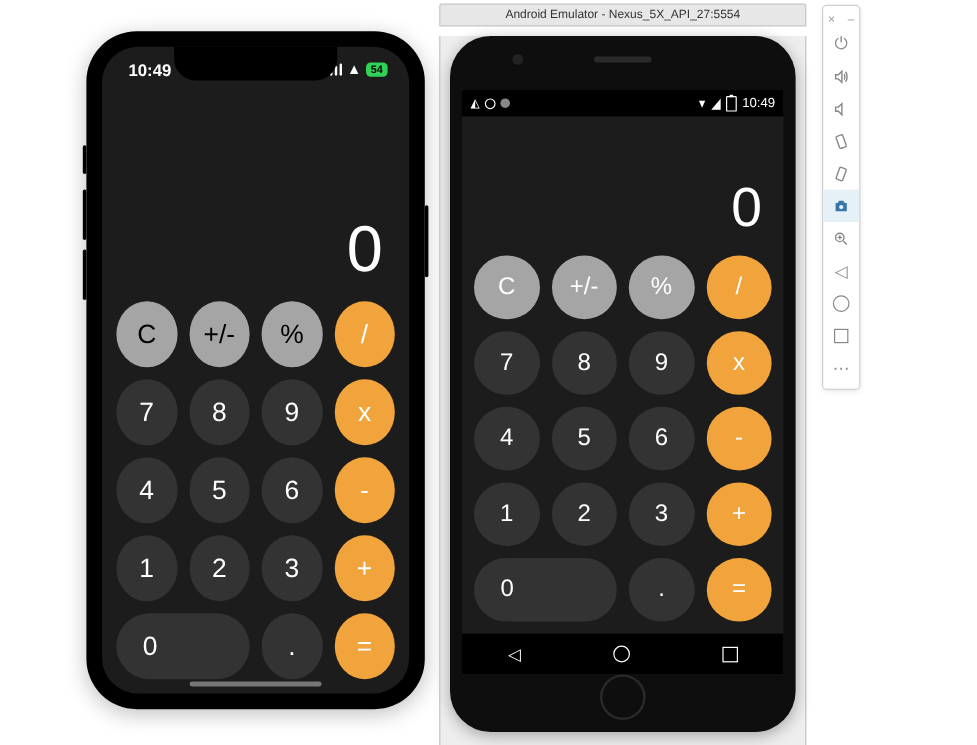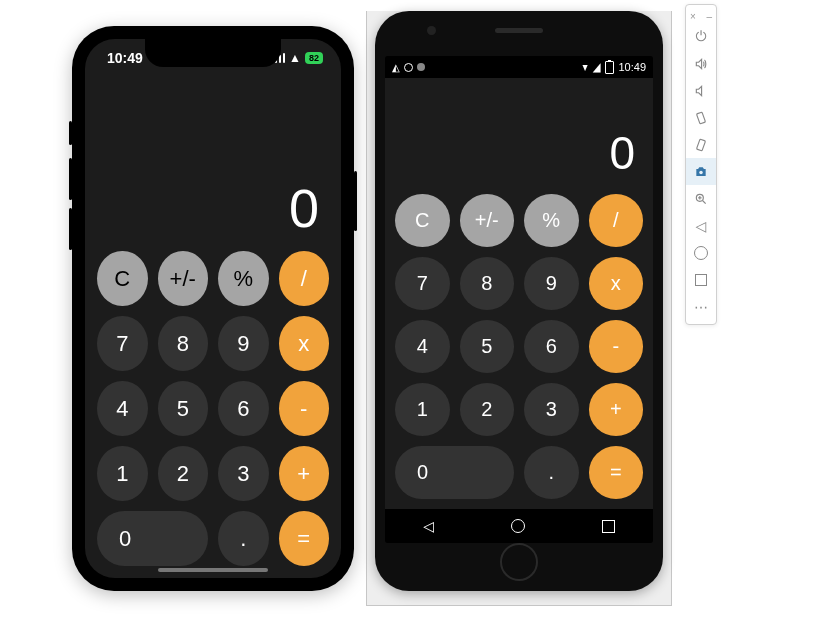--- a/index.html
+++ b/index.html
@@ -89,21 +89,21 @@
         <span>10:49</span>
         <span class="right">
           <span class="ios-sig">
               <i></i>
               <i></i>
               <i></i>
               <i></i>
             </span>
           <span class="ios-wifi">▲︎</span>
           <span class="ios-battery">
-              <span>82</span>
+              <span>54</span>
             </span>
         </span>
       </div>
 
       <div class="calc">
         <div class="display">0</div>
         <div class="keypad">
           <div class="key k-fn">C</div>
           <div class="key k-fn">+/-</div>
           <div class="key k-fn">%</div>
@@ -127,20 +127,21 @@
           <div class="key k-num k-zero">0</div>
           <div class="key k-num">.</div>
           <div class="key k-op">=</div>
         </div>
       </div>
       <div class="home-bar"></div>
     </div>
   </div>
 
   <div class="emu-wrap">
+    <div class="emu-title">Android Emulator - Nexus_5X_API_27:5554</div>
     <div class="emu-body">
       <div class="pixel">
         <div class="top">
           <span class="cam"></span>
           <span class="speaker"></span>
         </div>
         <div class="screen">
           <div class="and-status">
             <span class="left">
               <span style="font-size:10px">◭</span>

